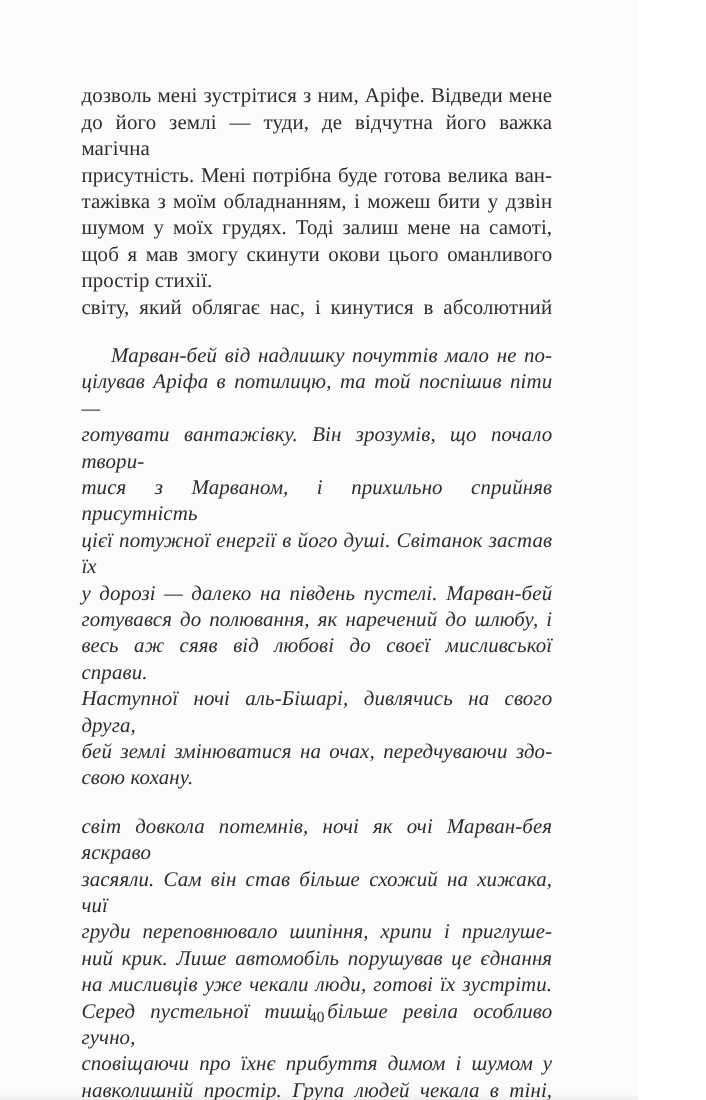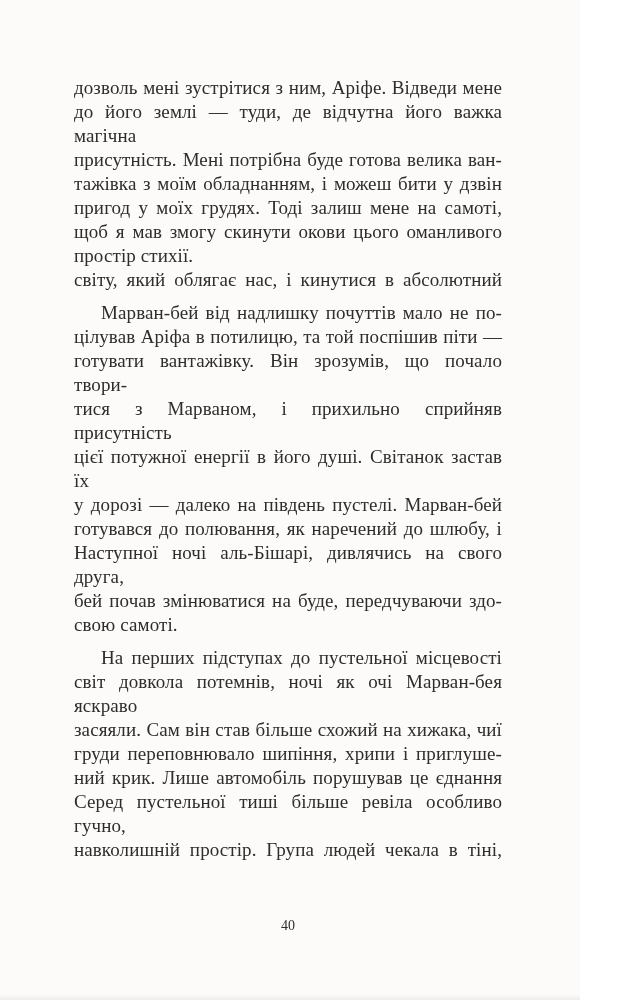--- a/index.html
+++ b/index.html
@@ -31,21 +31,22 @@
     top: 76px;
     font-size: 19px;
     line-height: 24px;
     letter-spacing: 0.1px;
   }
   .paragraph {
     margin: 0;
     padding: 0;
   }
   .paragraph + .paragraph {
-    margin-top: 9px;
+    margin-top: 20px;
+    font-style: italic;
   }
   .line {
     text-align: justify;
     text-align-last: justify;
   }
   .line.first-indent {
     padding-left: 27px;
   }
   .line.para-last {
     text-align-last: left;
@@ -63,41 +64,43 @@
 </head>
 <body>
 
 <div class="page" style="--page-bg: #fcfbf9; --ink: #2f2d2c;">
   <div class="text-block">
       <div class="paragraph">
         <div class="line">дозволь мені зустрітися з ним, Аріфе. Відведи мене</div>
         <div class="line">до його землі — туди, де відчутна його важка магічна</div>
         <div class="line">присутність. Мені потрібна буде готова велика ван-</div>
         <div class="line">тажівка з моїм обладнанням, і можеш бити у дзвін</div>
-        <div class="line">пригод у моїх грудях. Тоді залиш мене на самоті,</div>
+        <div class="line">шумом у моїх грудях. Тоді залиш мене на самоті,</div>
         <div class="line">щоб я мав змогу скинути окови цього оманливого</div>
         <div class="line para-last">простір стихії.</div>
         <div class="line">світу, який облягає нас, і кинутися в абсолютний</div>
       </div>
       <div class="paragraph">
         <div class="line first-indent">Марван-бей від надлишку почуттів мало не по-</div>
         <div class="line">цілував Аріфа в потилицю, та той поспішив піти —</div>
         <div class="line">готувати вантажівку. Він зрозумів, що почало твори-</div>
         <div class="line">тися з Марваном, і прихильно сприйняв присутність</div>
         <div class="line">цієї потужної енергії в його душі. Світанок застав їх</div>
         <div class="line">у дорозі — далеко на південь пустелі. Марван-бей</div>
         <div class="line">готувався до полювання, як наречений до шлюбу, і</div>
+        <div class="line">весь аж сяяв від любові до своєї мисливської справи.</div>
         <div class="line">Наступної ночі аль-Бішарі, дивлячись на свого друга,</div>
-        <div class="line">бей почав змінюватися на буде, передчуваючи здо-</div>
-        <div class="line para-last">свою самоті.</div>
+        <div class="line">бей землі змінюватися на очах, передчуваючи здо-</div>
+        <div class="line para-last">свою кохану.</div>
       </div>
       <div class="paragraph">
-        <div class="line first-indent">На перших підступах до пустельної місцевості</div>
         <div class="line">світ довкола потемнів, ночі як очі Марван-бея яскраво</div>
         <div class="line">засяяли. Сам він став більше схожий на хижака, чиї</div>
         <div class="line">груди переповнювало шипіння, хрипи і приглуше-</div>
         <div class="line">ний крик. Лише автомобіль порушував це єднання</div>
+        <div class="line">на мисливців уже чекали люди, готові їх зустріти.</div>
         <div class="line">Серед пустельної тиші більше ревіла особливо гучно,</div>
+        <div class="line">сповіщаючи про їхнє прибуття димом і шумом у</div>
         <div class="line">навколишній простір. Група людей чекала в тіні,</div>
       </div>
     </div>
   <div class="page-number">40</div>
 </div>
 
 </body></html>

